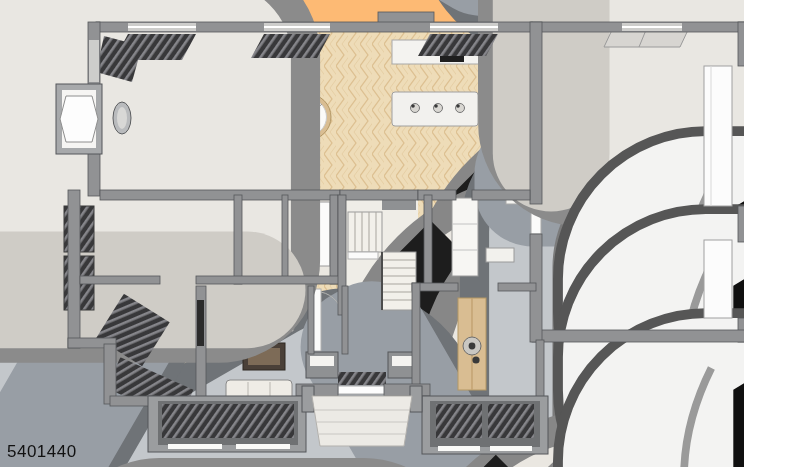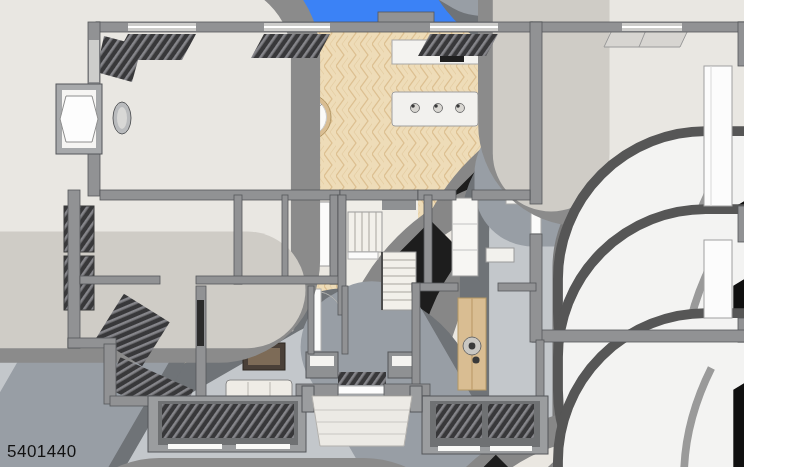--- a/index.html
+++ b/index.html
@@ -1,16 +1,16 @@
 <!DOCTYPE html>
 <html><head>
 <meta charset="utf-8">
 <style>
   html,body{margin:0;padding:0;background:#ffffff;}
-  .canvas{position:relative;width:744px;height:467px;background:#3b82f6;overflow:hidden;
+  .canvas{position:relative;width:744px;height:467px;background:#fdba74;overflow:hidden;
           font-family:"DejaVu Sans","Liberation Sans",sans-serif;text-align:center;}
   .canvas svg{position:absolute;left:0;top:0;}
   .watermark{position:absolute;left:7px;top:442px;font-size:17px;color:#111;
              letter-spacing:0.5px;font-family:"Liberation Sans",sans-serif;}
 </style>
 </head>
 <body>
 
 <div class="canvas">
 <svg width="800" height="467" viewBox="0 0 800 467">

